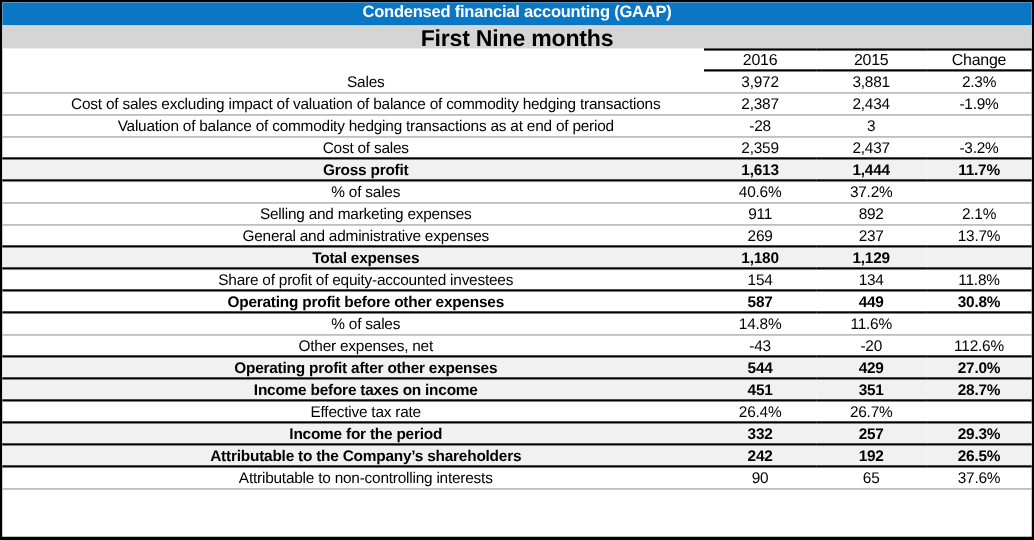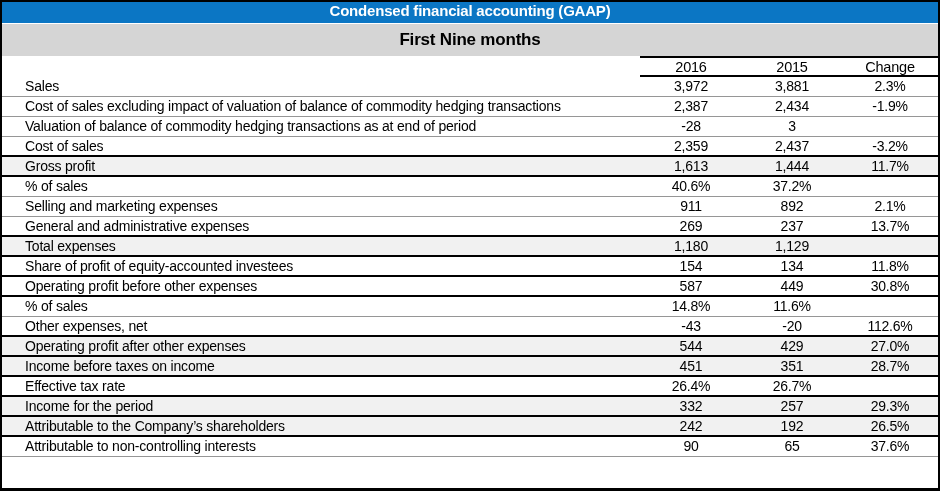--- a/index.html
+++ b/index.html
@@ -19,27 +19,27 @@
     height: 22px;
     background: #0b76c4;
     color: #ffffff;
     font-weight: bold;
     font-size: 15px;
     letter-spacing: -0.2px;
     display: flex; align-items: flex-start; justify-content: center;
     border-bottom: 1px solid #ffffff;
   }
   .subtitle-bar {
-    height: 32px;
+    height: 20px;
     background: #d5d5d5;
     color: #000;
     font-weight: bold;
-    font-size: 17px;
+    font-size: 21px;
     letter-spacing: -0.2px;
-    display: flex; align-items: center; justify-content: center;
+    display: flex; align-items: flex-start; justify-content: center;
   }
   table.fin {
     width: 936px;
     height: 312px;
     border-collapse: collapse;
     table-layout: fixed;
     font-size: 14px;
     letter-spacing: -0.2px;
     color: #000;
   }
@@ -59,24 +59,24 @@
     border-top: 2px solid #000;
     border-bottom: 2px solid #000;
   }
   tbody td {
     height: 20px;
     vertical-align: middle;
     border-bottom: 1px solid #969696;
     white-space: nowrap;
     overflow: hidden;
   }
-  td.label-cell { text-align: left; padding-left: 23px; }
+  td.label-cell { text-align: center; padding-left: 23px; }
   td.num-cell   { text-align: center; }
   tr.bold td {
-    font-weight: normal;
+    font-weight: bold;
     border-top: 2px solid #000;
     border-bottom: 2px solid #000;
   }
   tr.shaded td { background: #f1f1f1; }
 </style>
 </head>
 <body>
 
 <div class="sheet">
 

